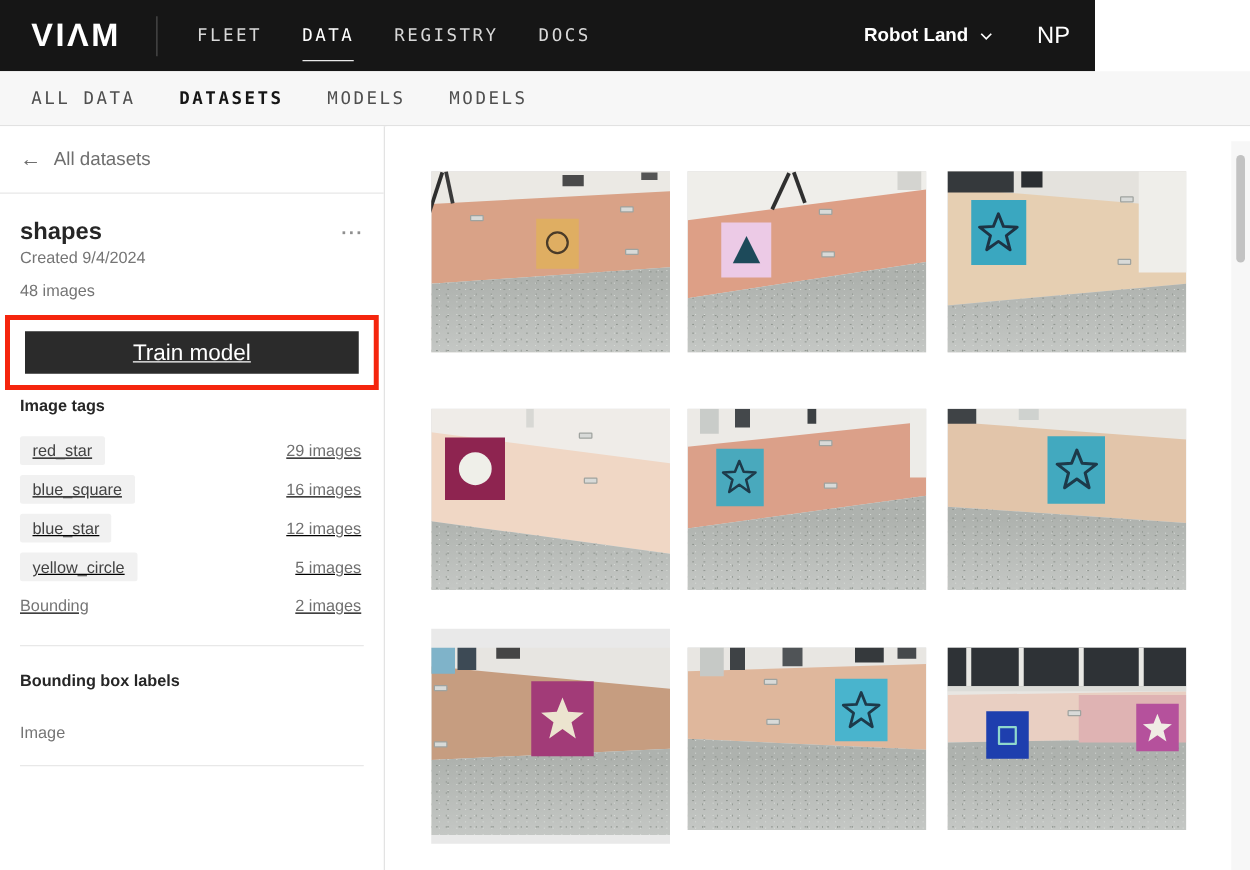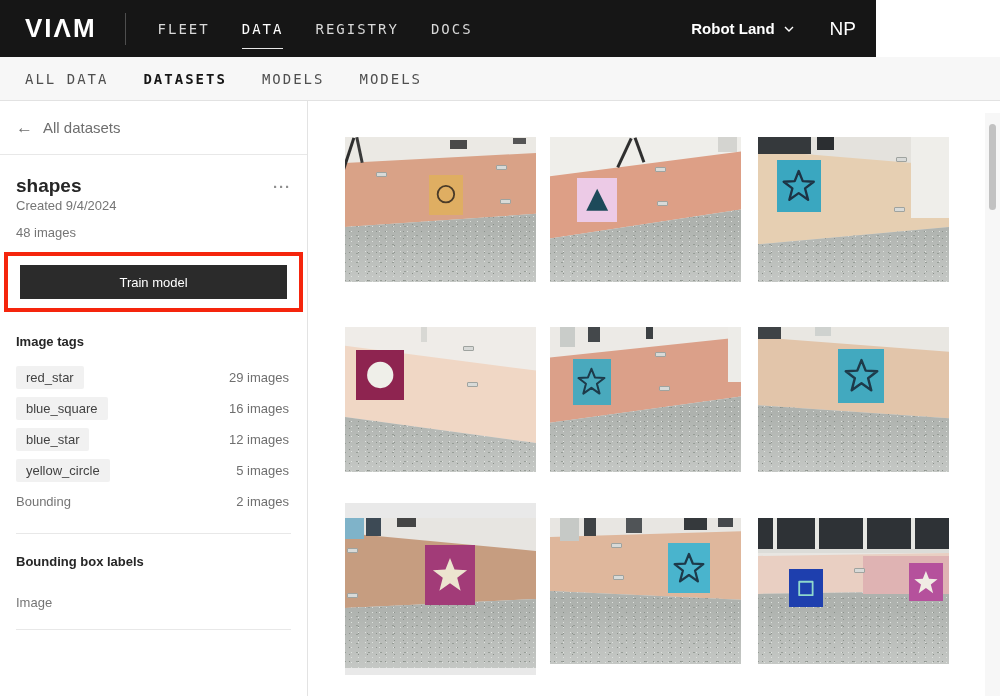--- a/index.html
+++ b/index.html
@@ -39,23 +39,23 @@
               border-bottom:1px solid #e8e8e8; color:#6e6e6e; font-size:15px; cursor:pointer; }
   .back-arrow { font-size:17px; color:#6e6e6e; }
   .ds-section { padding:20px 16px 0 16px; }
   .ds-title-row { display:flex; align-items:center; justify-content:space-between; }
   .ds-title { font-size:19px; font-weight:700; color:#262626; }
   .kebab { color:#8f8f8f; font-size:15px; letter-spacing:1px; font-weight:700; cursor:pointer; }
   .ds-meta { color:#757575; font-size:13px; margin-top:1px; }
   .ds-meta2 { color:#757575; font-size:13px; margin-top:12px; }
   .red-box { margin:12px -12px 0 -12px; border:4px solid #f5250d; padding:9px 12px; }
   .train-btn { width:100%; height:34px; background:#2b2b2b; color:#fff; border:none;
-               font-size:13px; font-weight:500; font-family:"Liberation Sans", sans-serif; cursor:pointer; }
-  .tags-heading { font-size:13px; font-weight:700; color:#262626; margin-top:22px; }
-  .tag-rows { margin-top:13px; }
+               font-size:18px; font-weight:500; font-family:"Liberation Sans", sans-serif; cursor:pointer;text-decoration:underline; }
+  .tags-heading { font-size:13px; font-weight:700; color:#262626; margin-top:5px; }
+  .tag-rows { margin-top:13px;text-decoration:underline; }
   .tag-row { display:flex; align-items:center; justify-content:space-between; height:31px; padding-right:2px; }
   .tag-pill { background:#f1f1f1; border-radius:2px; padding:4px 10px; font-size:13px; color:#424242; cursor:pointer; }
   .tag-plain { font-size:13px; color:#757575; }
   .tag-count { font-size:13px; color:#6f6f6f; }
   .side-divider { border-top:1px solid #e8e8e8; margin-top:16px; }
   .bbox-heading { font-size:13px; font-weight:700; color:#262626; padding:20px 0 0 0; }
   .bbox-value { font-size:13px; color:#757575; margin-top:26px; padding-bottom:19px; }
 
   
   .main { position:absolute; left:309px; top:101px; right:0; bottom:0; background:#fff; overflow:hidden; }

